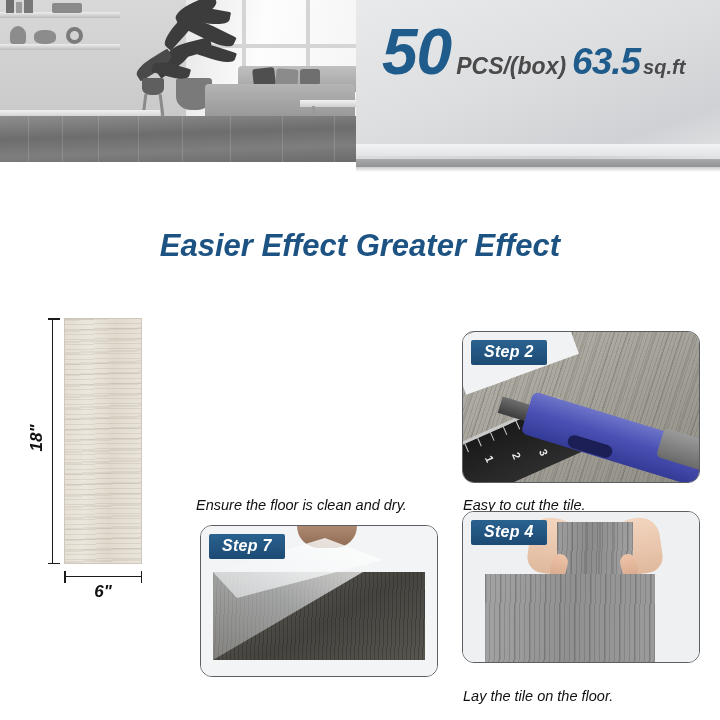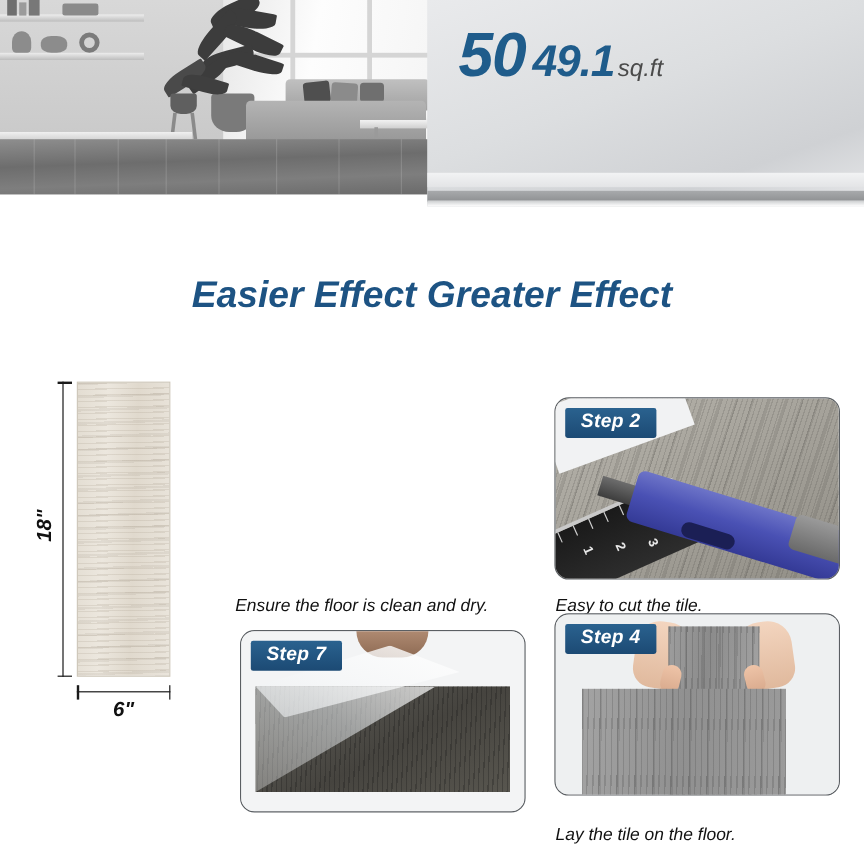--- a/index.html
+++ b/index.html
@@ -33,33 +33,33 @@
   }
   .banner-edge2 {
     position: absolute; left: 0; bottom: 0; width: 100%; height: 5px;
     background: linear-gradient(180deg,#c9cbcd,#ffffff);
   }
   .banner-text {
     position: absolute; left: 26px; top: 20px;
     display: flex; align-items: baseline; white-space: nowrap;
   }
   .num-big {
-    font-size: 52px; font-weight: bold; font-style: italic;
+    font-size: 64px; font-weight: bold; font-style: italic;
     color: #1f5c8b; letter-spacing: -1px; line-height: 1;
   }
   .unit-sm {
     font-size: 23px; font-style: italic; font-weight: 600;
     color: #4a4a4a; margin-left: 5px; line-height: 1;
   }
   .num-big2 {
     font-size: 37px; font-weight: bold; font-style: italic;
     color: #1f5c8b; margin-left: 6px; letter-spacing: -1px; line-height: 1;
   }
   .unit-sm2 {
-    font-size: 20px; font-style: italic; font-weight: 400;
+    font-size: 20px; font-style: italic; font-weight: 700;
     color: #4a4a4a; margin-left: 3px; line-height: 1;
   }
 
   
   .wall { position: absolute; inset: 0; background: linear-gradient(180deg,#d8d8d8,#c4c4c4); }
   .wall-right { position: absolute; left: 186px; top: 0; width: 186px; height: 118px;
     background: linear-gradient(100deg,#e8e8e8,#fdfdfd 40%,#f4f4f4); }
   .window-grid { position: absolute; left: 186px; top: 0; width: 186px; height: 100px; }
   .window-grid i { position: absolute; background: #d5d5d5; }
   .wv1 { left: 56px; top: 0; width: 4px; height: 100px; }
@@ -356,21 +356,22 @@
           <i style="left:182px"></i>
           <i style="left:230px"></i>
         <i style="left:282px"></i>
           <i style="left:334px"></i>
       </div>
     </div>
 
     <div class="hero-banner">
       <div class="banner-text">
         <span class="num-big">50</span>
-        <span class="num-big2">49.1</span>
+        <span class="unit-sm">PCS/(box)</span>
+        <span class="num-big2">63.5</span>
         <span class="unit-sm2">sq.ft</span>
       </div>
       <div class="banner-sheen"></div>
       <div class="banner-edge"></div>
       <div class="banner-edge2"></div>
     </div>
   </div>
 
   <div class="title">Easier Effect Greater Effect</div>
 

